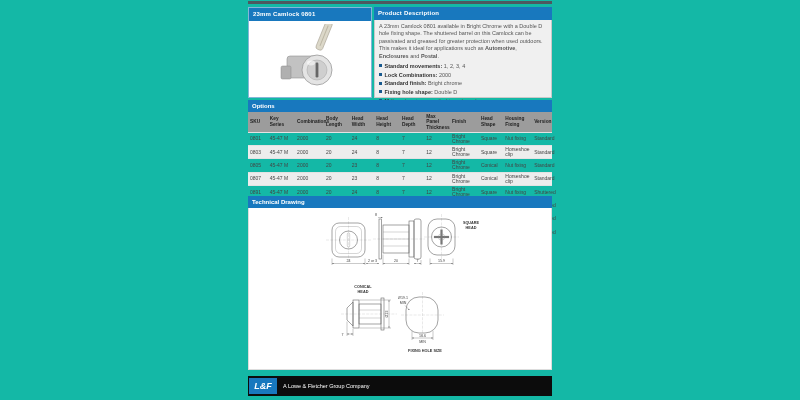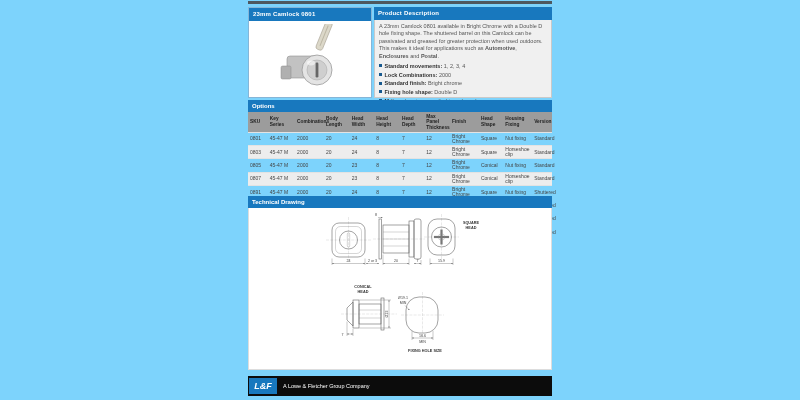--- a/index.html
+++ b/index.html
@@ -1,17 +1,17 @@
 <!DOCTYPE html>
 <html><head>
 <meta charset="utf-8">
 <style>
   html,body{margin:0;padding:0;background:#ffffff;}
   *{box-sizing:border-box;font-family:"Liberation Sans","DejaVu Sans",sans-serif;}
-  #page{position:relative;width:800px;height:400px;background:#7dd3fc;overflow:hidden;}
+  #page{position:relative;width:800px;height:400px;background:#14b8a6;overflow:hidden;}
   .content{position:absolute;left:248px;top:0;width:304px;height:400px;}
 
   .top-strip{position:absolute;left:0;top:1px;width:304px;height:3px;background:#4e585f;}
 
   .panel-header{background:#1878be;color:#fff;font-size:6px;line-height:13px;height:13px;
     padding-left:4px;font-weight:bold;letter-spacing:.2px;}
   .bar-header{background:#1878be;color:#fff;font-size:6px;line-height:12px;height:12px;
     padding-left:4px;font-weight:bold;}
 
   .product-panel{position:absolute;left:0;top:7px;width:124px;height:91px;border:1px solid #85b6d8;background:#fff;}

